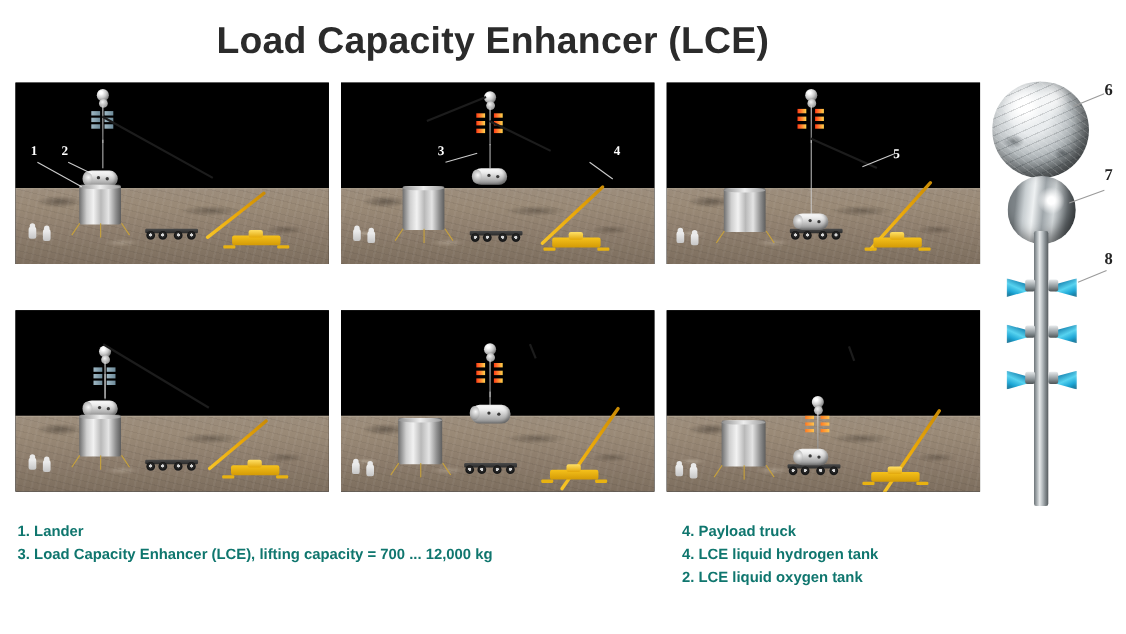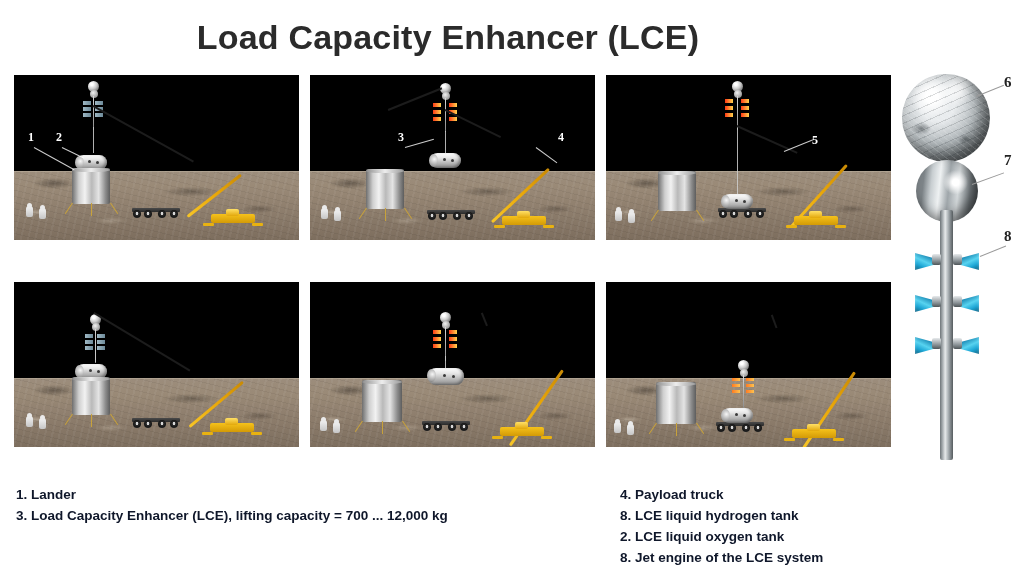--- a/index.html
+++ b/index.html
@@ -232,22 +232,22 @@
   }
   .dleader{
     position:absolute;height:1px;background:#9a9a9a;transform-origin:left center;
   }
 
   
   .legend{
     position:absolute;left:16px;top:472px;width:1000px;height:90px;
   }
   .legend-col{
-    position:absolute;top:12px;
-    font-size:13.5px;color:#0f172a;font-weight:600;line-height:21px;
+    position:absolute;top:0;
+    font-size:13.5px;color:#0f766e;font-weight:600;line-height:21px;
   }
   .legend-col.left{left:0;width:580px;}
   .legend-col.right{left:604px;width:400px;}
   .legend-item{white-space:nowrap;}
 </style>
 </head>
 <body>
 
 <div class="title">Load Capacity Enhancer (LCE)</div>
 
@@ -610,17 +610,16 @@
   <div class="dleader" style="left:84px;top:196px;width:28px;transform:rotate(-22deg);"></div>
 </div>
 
 <div class="legend">
   <div class="legend-col left">
     <div class="legend-item">1. Lander</div>
     <div class="legend-item">3. Load Capacity Enhancer (LCE), lifting capacity = 700 ... 12,000 kg</div>
   </div>
   <div class="legend-col right">
     <div class="legend-item">4. Payload truck</div>
-    <div class="legend-item">8. LCE liquid hydrogen tank</div>
+    <div class="legend-item">4. LCE liquid hydrogen tank</div>
     <div class="legend-item">2. LCE liquid oxygen tank</div>
-    <div class="legend-item">8. Jet engine of the LCE system</div>
   </div>
 </div>
 
 </body></html>

